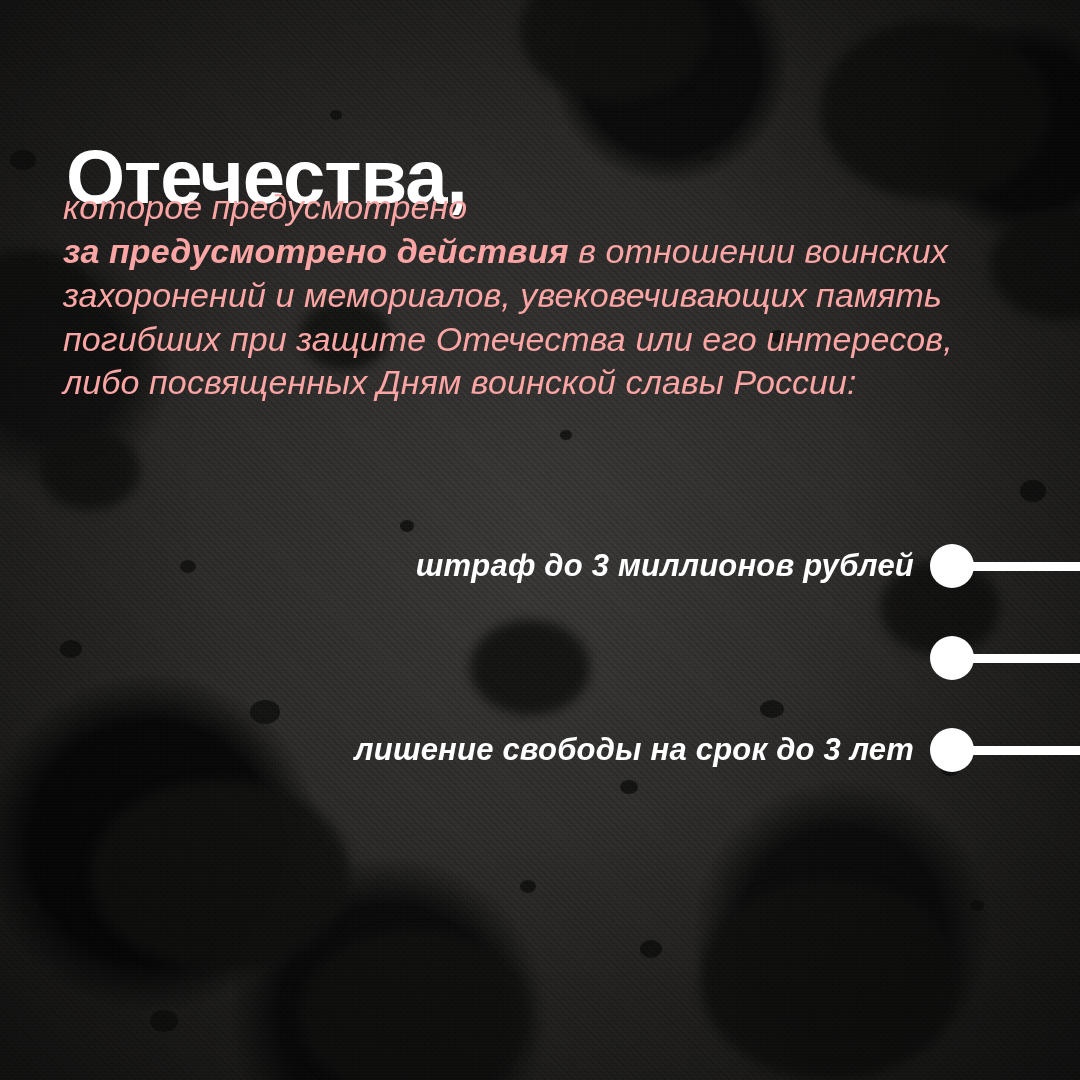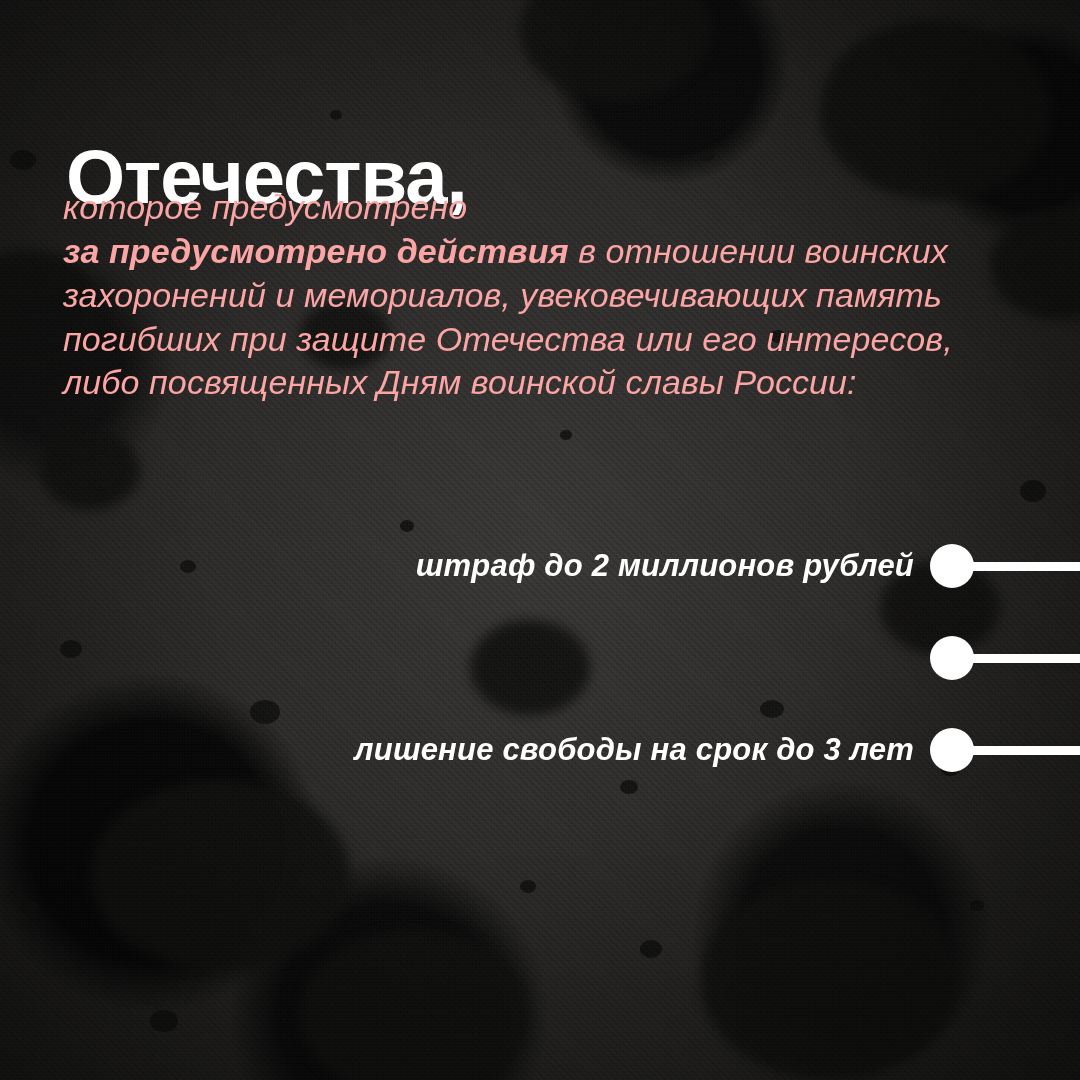--- a/index.html
+++ b/index.html
@@ -188,21 +188,21 @@
     <h1 class="headline">Отечества,</h1>
 
     <div class="paragraph">
       <span>которое предусмотрено</span><br>
       <span class="bold">за предусмотрено действия</span><span> в отношении воинских захоронений и мемориалов, увековечивающих память погибших при защите Отечества или его интересов, либо посвященных Дням воинской славы России:</span>
     </div>
 
     <div class="bullets">
 
       <div class="bullet-row">
-        <span class="bullet-label">штраф до 2 миллионов рублей</span>
+        <span class="bullet-label">штраф до 3 миллионов рублей</span>
         <span class="bullet-marker">
           <span class="bullet-dot"></span>
           <span class="bullet-line"></span>
         </span>
       </div>
 
       <div class="bullet-row">
         <span class="bullet-marker">
           <span class="bullet-dot"></span>
           <span class="bullet-line"></span>

